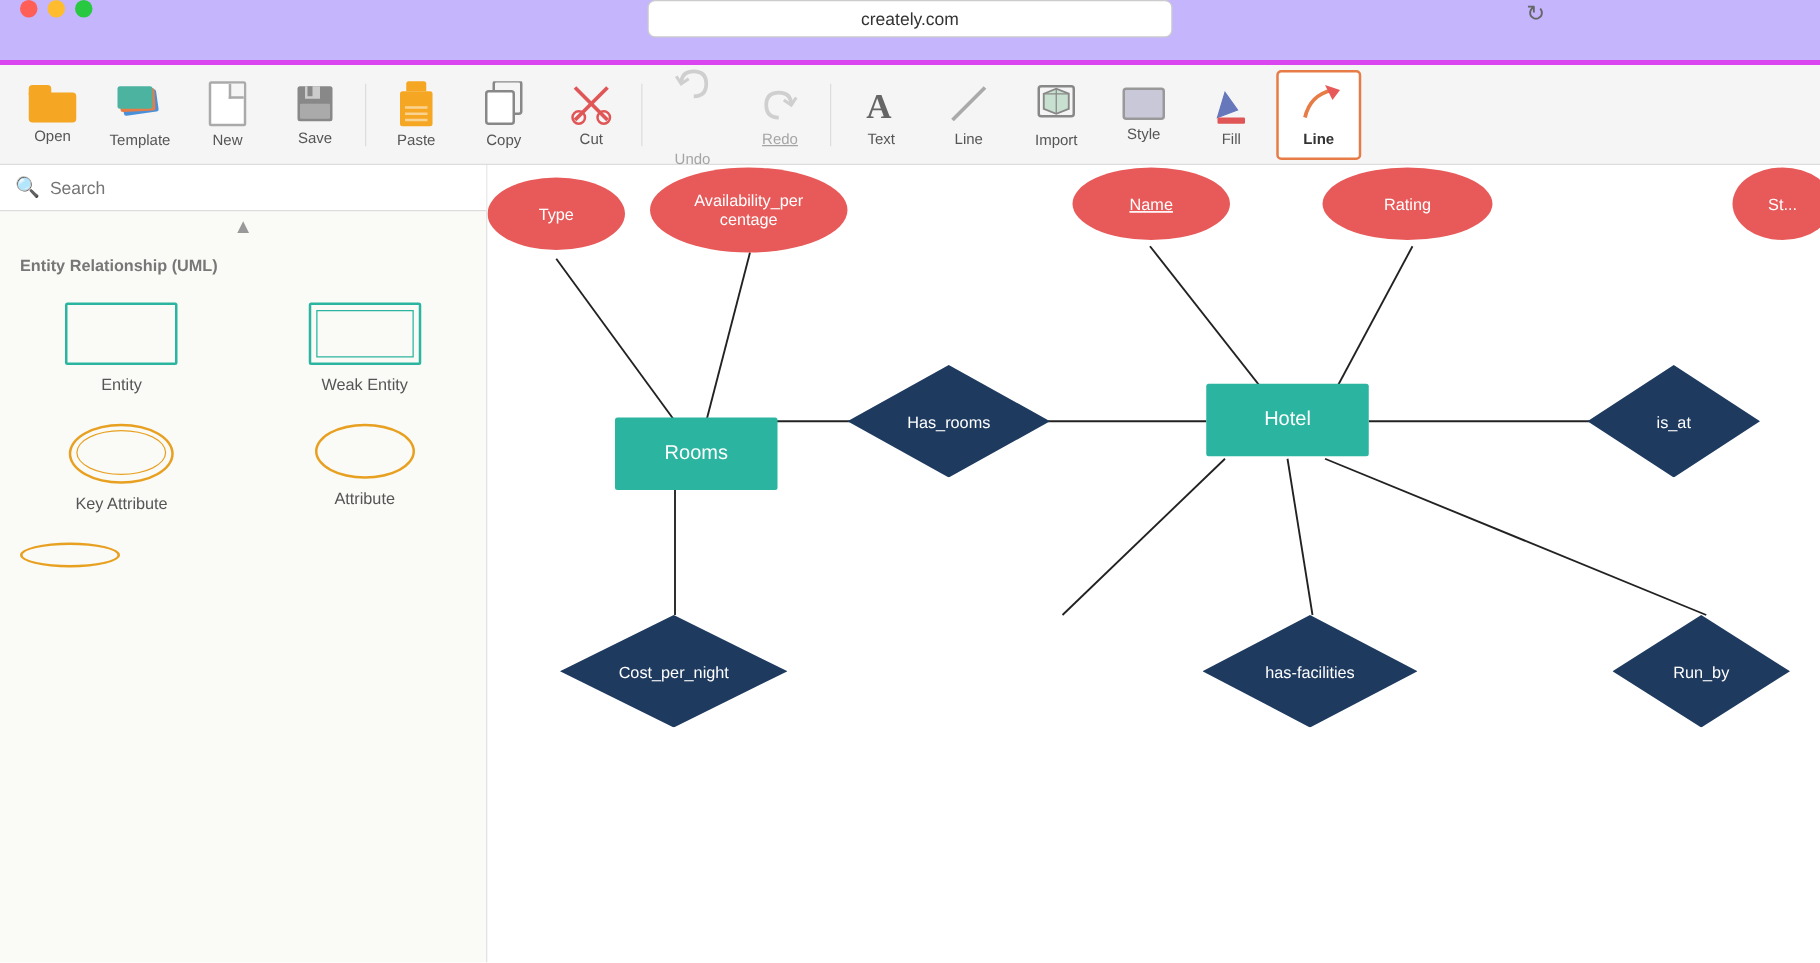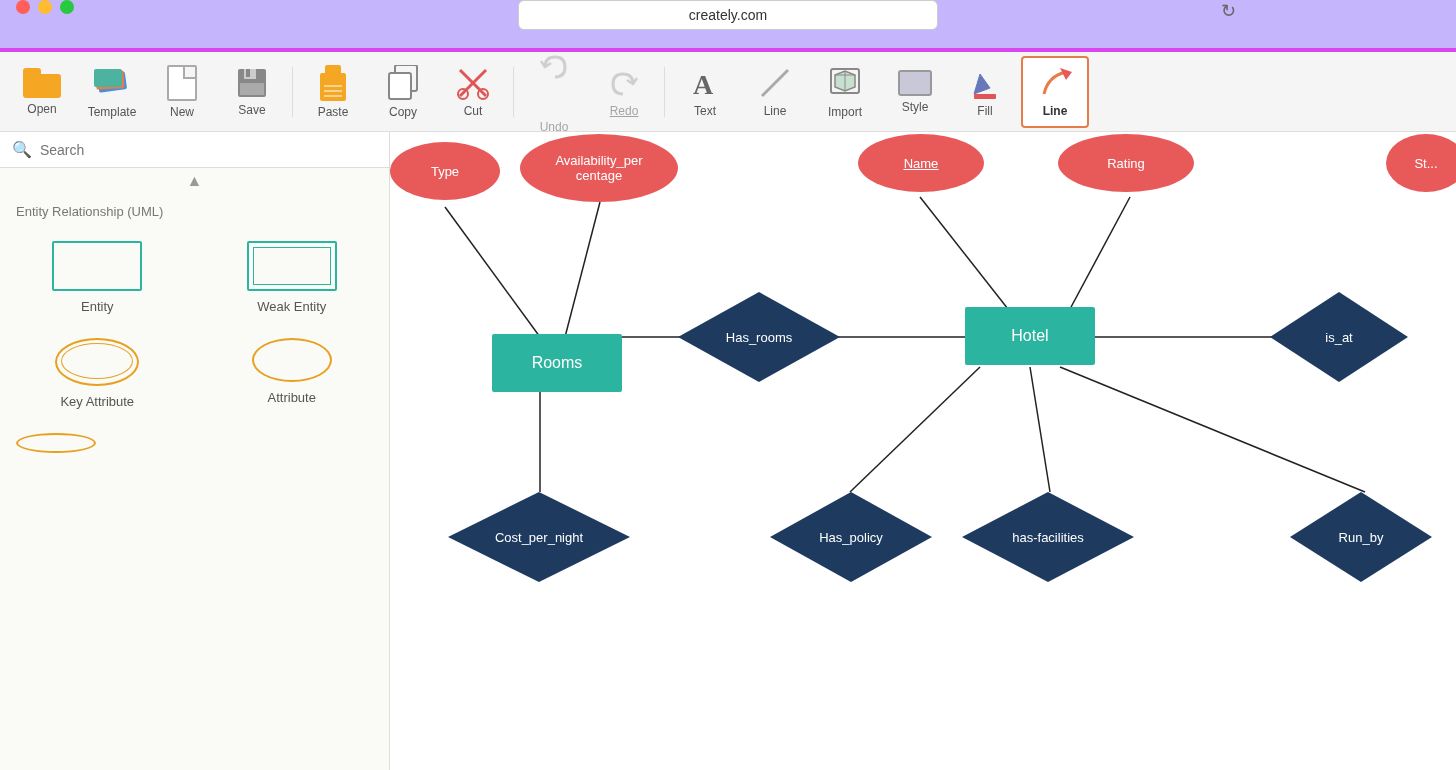--- a/index.html
+++ b/index.html
@@ -109,21 +109,21 @@
       outline: none;
       font-size: 14px;
       color: #666;
       width: 100%;
       background: transparent;
     }
     .sidebar-label {
       padding: 10px 16px 6px;
       font-size: 13px;
       color: #777;
-      font-weight: 400;
+      font-weight: 700;
     }
     .shape-grid { display: grid; grid-template-columns: 1fr 1fr; gap: 8px 16px; padding: 8px; }
     .shape-item { display: flex; flex-direction: column; align-items: center; gap: 8px; cursor: pointer; padding: 8px; border-radius: 4px; }
     .shape-label { font-size: 13px; color: #555; text-align: center; }
 
     
     .shape-entity { width: 90px; height: 50px; border: 2px solid #2bb5a0; border-radius: 2px; background: transparent; }
     .shape-weak-entity { width: 90px; height: 50px; border: 2px solid #2bb5a0; border-radius: 2px; background: transparent; position: relative; }
     .shape-weak-entity::after { content: ''; position: absolute; inset: 4px; border: 1.5px solid #2bb5a0; }
     .shape-attribute { width: 80px; height: 44px; border: 2px solid #e8a020; border-radius: 50%; background: transparent; }
@@ -456,23 +456,20 @@
     </div>
 
     <div class="er-relationship" style="left:880px; top:160px; width:138px; height:90px;">
       <span>is_at</span>
     </div>
 
     <div class="er-relationship" style="left:58px; top:360px; width:182px; height:90px;">
       <span>Cost_per_night</span>
     </div>
 
-    <div class="er-relationship" style="left:380px; top:360px; width:162px; height:90px;">
-      <span>Has_policy</span>
-    </div>
 
     <div class="er-relationship" style="left:572px; top:360px; width:172px; height:90px;">
       <span>has-facilities</span>
     </div>
 
     <div class="er-relationship" style="left:900px; top:360px; width:142px; height:90px;">
       <span>Run_by</span>
     </div>
   </div>
 </div>

